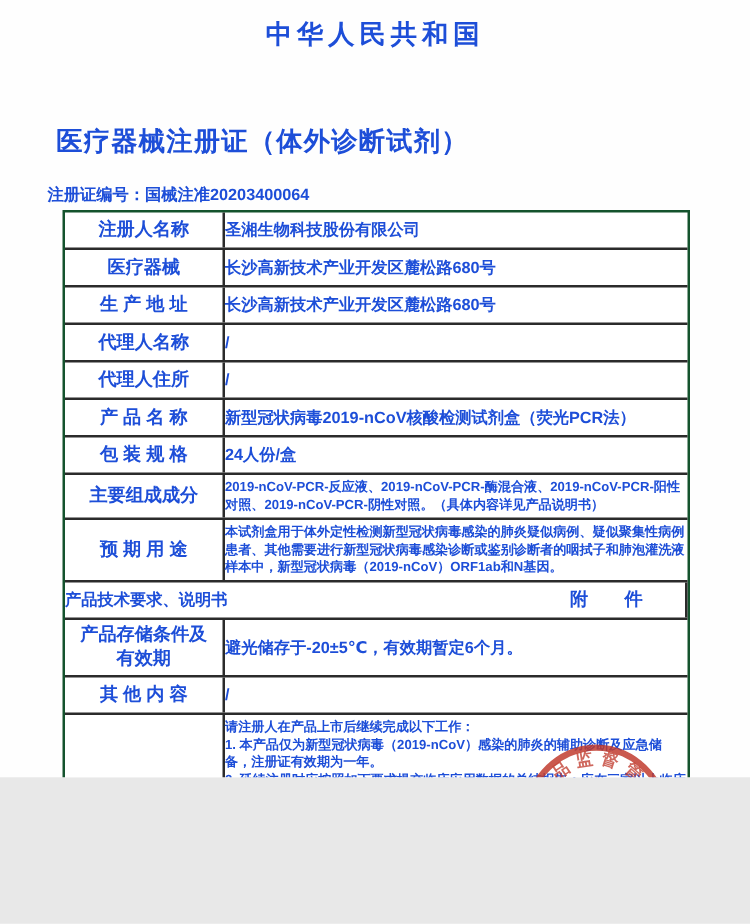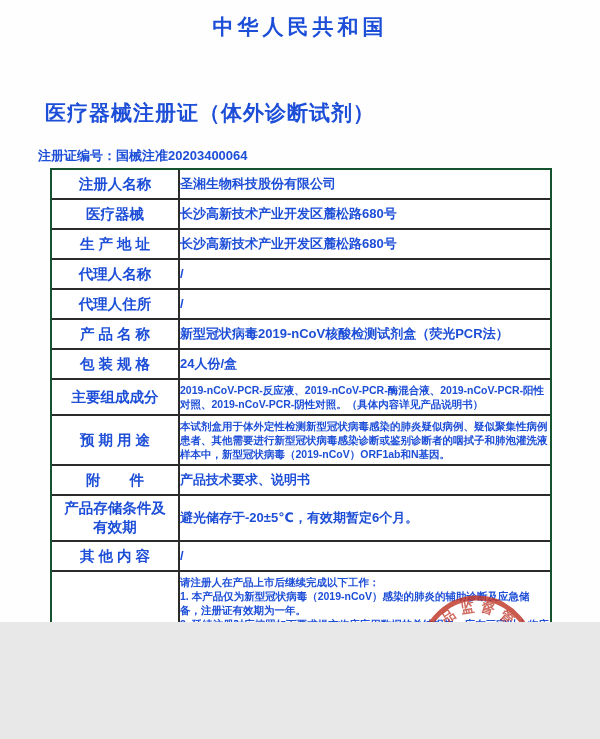--- a/index.html
+++ b/index.html
@@ -95,22 +95,22 @@
       </div>
       <div class="row">
         <div class="cell label">主要组成成分</div>
         <div class="cell value small">2019-nCoV-PCR-反应液、2019-nCoV-PCR-酶混合液、2019-nCoV-PCR-阳性对照、2019-nCoV-PCR-阴性对照。（具体内容详见产品说明书）</div>
       </div>
       <div class="row">
         <div class="cell label">预 期 用 途</div>
         <div class="cell value small">本试剂盒用于体外定性检测新型冠状病毒感染的肺炎疑似病例、疑似聚集性病例患者、其他需要进行新型冠状病毒感染诊断或鉴别诊断者的咽拭子和肺泡灌洗液样本中，新型冠状病毒（2019-nCoV）ORF1ab和N基因。</div>
       </div>
       <div class="row">
+        <div class="cell value">产品技术要求、说明书</div>
         <div class="cell label">附　　件</div>
-        <div class="cell value">产品技术要求、说明书</div>
       </div>
       <div class="row">
         <div class="cell label">产品存储条件及有效期</div>
         <div class="cell value">避光储存于-20±5℃，有效期暂定6个月。</div>
       </div>
       <div class="row">
         <div class="cell label">其 他 内 容</div>
         <div class="cell value">/</div>
       </div>
       <div class="row">

